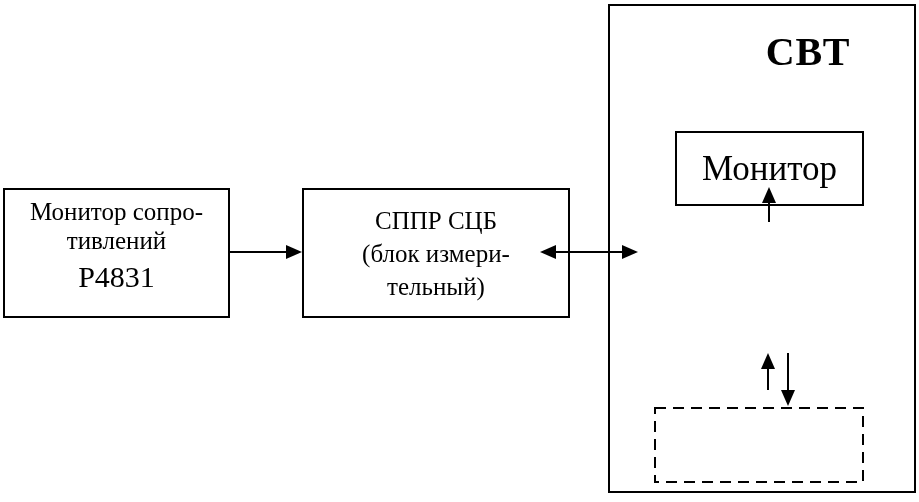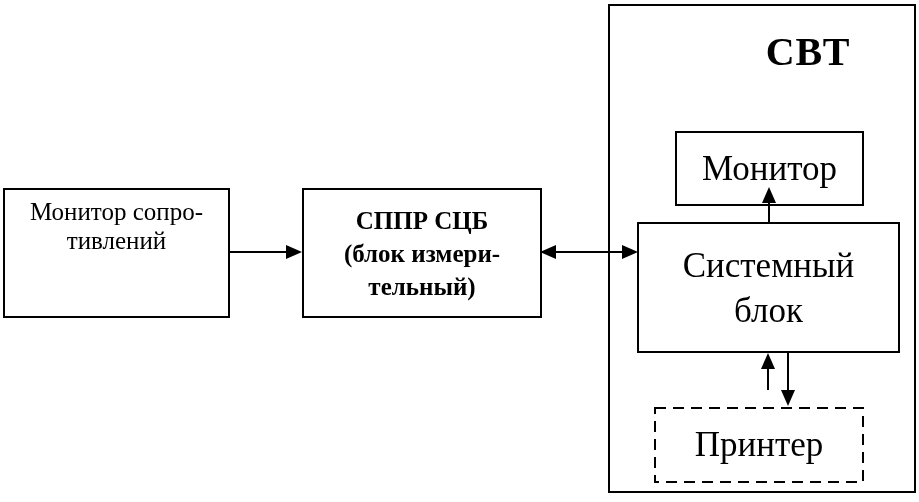--- a/index.html
+++ b/index.html
@@ -33,21 +33,21 @@
   .box-r4831 {
     left: 3px; top: 188px; width: 227px; height: 130px;
     justify-content: flex-start;
     padding-top: 7px;
   }
   .box-r4831 .name { font-size: 25px; line-height: 29px; }
   .box-r4831 .model { font-size: 30px; line-height: 38px; margin-top: 3px; }
 
   
   .box-sppr {
-    left: 302px; top: 188px; width: 240px; height: 130px; font-weight: bold;
+    left: 302px; top: 188px; width: 268px; height: 130px;
   }
   .box-sppr .label { font-size: 25px; line-height: 33px; }
 
   
   .box-svt {
     left: 608px; top: 4px; width: 308px; height: 489px;
     display: block;
   }
   .svt-title {
     position: absolute;
@@ -89,44 +89,38 @@
   .arrow-layer rect { fill: none; stroke: #000000; stroke-width: 2; }
 </style>
 </head>
 <body>
 
 <div class="canvas">
 
   <div class="box box-r4831">
     <div class="name pre">Монитор сопро-
 тивлений</div>
+    <div class="model">Р4831</div>
   </div>
 
   <div class="box box-sppr">
     <div class="label pre">СППР СЦБ
 (блок измери-
 тельный)</div>
   </div>
 
   <div class="box box-svt">
     <div class="svt-title">СВТ</div>
   </div>
 
   <div class="box box-monitor">
     <div>Монитор</div>
   </div>
 
-  <div class="box box-sysunit">
-    <div class="pre">Системный
-блок</div>
-  </div>
 
-  <div class="box box-printer">
-    <div>Принтер</div>
-  </div>
 
   <svg class="arrow-layer" viewBox="0 0 919 502" xmlns="http://www.w3.org/2000/svg">
 
     <rect x="655" y="408" width="208" height="74" stroke-dasharray="11,7"></rect>
 
     <g>
       <line x1="230" y1="252" x2="288" y2="252"></line>
       <polygon points="302,252 286,245 286,259"></polygon>
     </g>
 

